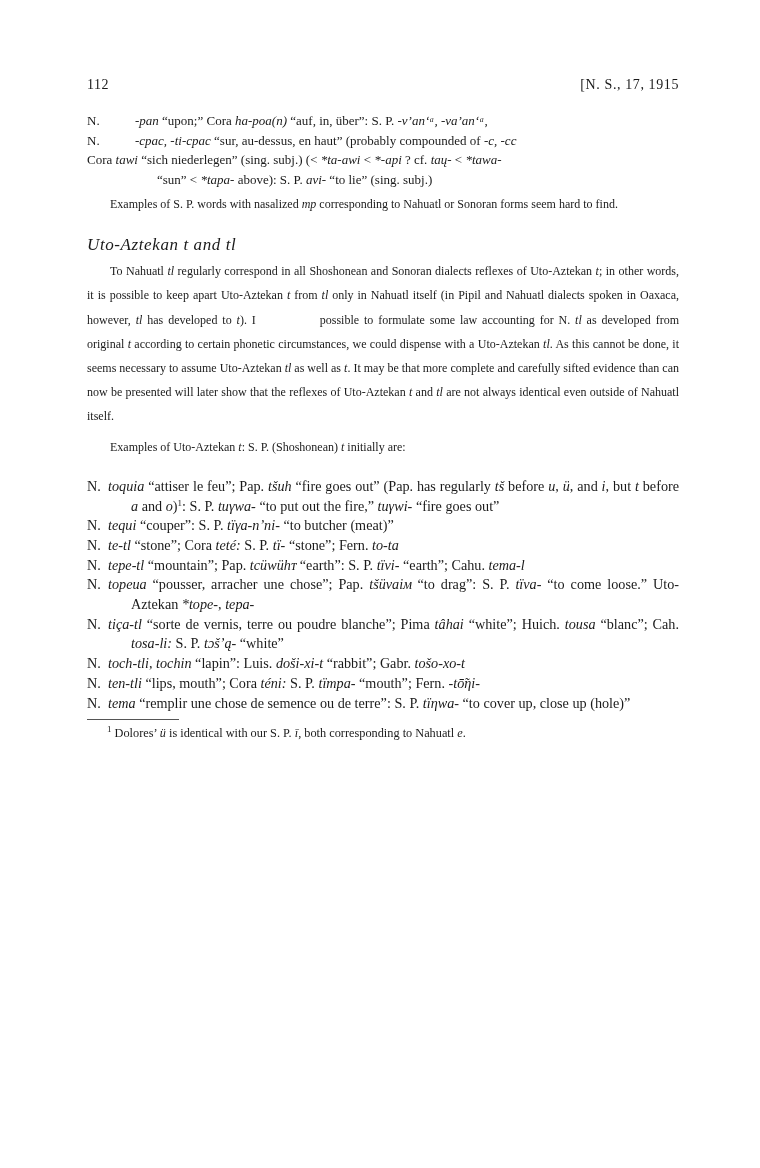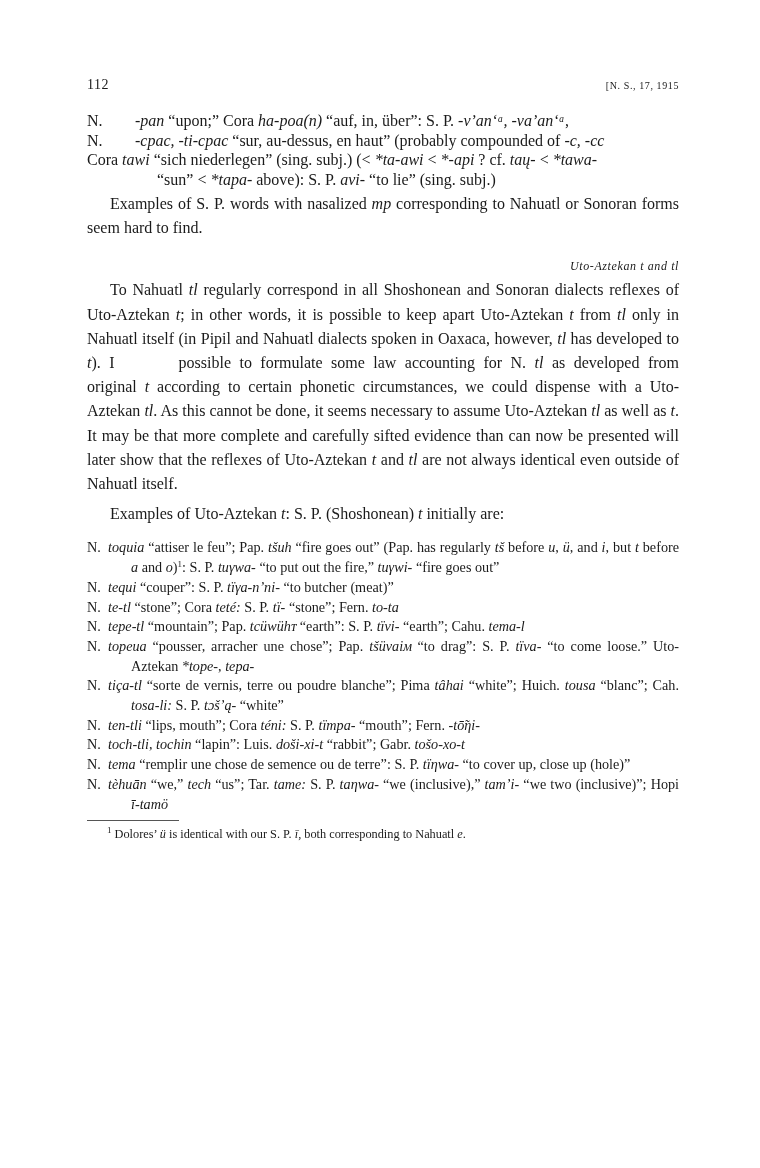--- a/index.html
+++ b/index.html
@@ -28,52 +28,52 @@
     font-size: 14px;
     letter-spacing: 0.5px;
     height: 22px;
   }
   .running-head .journal {
     font-style: italic;
     letter-spacing: 1.2px;
     font-size: 14.5px;
   }
   .running-head .folio { font-size: 14px; }
-  .running-head .issue { font-size: 10px; letter-spacing: 0.6px; }
+  .running-head .issue { font-size: 14px; letter-spacing: 0.6px; }
   .entries-small {
     margin-top: 12px;
-    font-size: 16px;
+    font-size: 13px;
     line-height: 19.5px;
   }
   .entry-hang {
     padding-left: 48px;
     text-indent: -48px;
   }
   .cont {
     padding-left: 48px;
   }
   .p-large {
-    font-size: 16px;
+    font-size: 12px;
     line-height: 24.2px;
     text-align: justify;
     margin: 0;
   }
   .p-large.indent { text-indent: 23px; }
   .section-head {
-    text-align: right;
+    text-align: left;
     font-style: italic;
-    font-size: 12px;
+    font-size: 17px;
     letter-spacing: 0.6px;
     margin: 19px 0 4px 0;
   }
   i { font-style: italic; }
   .examples {
     font-size: 14.2px;
     line-height: 19.7px;
-    margin-top: 12px;
+    margin-top: 18px;
   }
   .ex {
     padding-left: 44px;
     text-indent: -44px;
     text-align: justify;
   }
   .ex .n { display: inline-block; width: 21px; text-indent: 0; }
   .footnote-rule {
     width: 92px;
     border-top: 1px solid #555;
@@ -117,22 +117,21 @@
 
   <p class="p-large indent" style="margin-top:6px"><span>Examples of Uto-Aztekan </span><i>t</i><span>: S. P. (Shoshonean) </span><i>t</i><span> initially are:</span></p>
 
   <div class="examples" id="examples">
       <div class="ex"><span class="n">N.</span><i>toquia</i><span> “attiser le feu”;  Pap. </span><i>tšuh</i><span> “fire goes out” (Pap. has regularly </span><i>tš</i><span> before </span><i>u</i><span>, </span><i>ü</i><span>, and </span><i>i</i><span>, but </span><i>t</i><span> before </span><i>a</i><span> and </span><i>o</i><span>)</span><sup>1</sup><span>:  S. P. </span><i>tuγwa-</i><span> “to put out the fire,” </span><i>tuγwi-</i><span> “fire goes out”</span></div>
       <div class="ex"><span class="n">N.</span><i>tequi</i><span> “couper”:  S. P. </span><i>tïγa-n’ni-</i><span> “to butcher (meat)”</span></div>
       <div class="ex"><span class="n">N.</span><i>te-tl</i><span> “stone”;  Cora </span><i>teté:</i><span>  S. P. </span><i>tï-</i><span> “stone”;  Fern. </span><i>to-ta</i></div>
       <div class="ex"><span class="n">N.</span><i>tepe-tl</i><span> “mountain”;  Pap. </span><i>tcüwühᴛ</i><span> “earth”:  S. P. </span><i>tïvi-</i><span> “earth”; Cahu. </span><i>tema-l</i></div>
       <div class="ex"><span class="n">N.</span><i>topeua</i><span> “pousser, arracher une chose”;  Pap. </span><i>tšüvaiᴍ</i><span> “to drag”:  S. P. </span><i>tïva-</i><span> “to come loose.”   Uto-Aztekan </span><i>*tope-</i><span>, </span><i>tepa-</i></div>
       <div class="ex"><span class="n">N.</span><i>tiça-tl</i><span> “sorte de vernis, terre ou poudre blanche”;  Pima </span><i>tâhai</i><span> “white”; Huich. </span><i>tousa</i><span> “blanc”;  Cah. </span><i>tosa-li:</i><span>  S. P. </span><i>tɔš’ą-</i><span> “white”</span></div>
+      <div class="ex"><span class="n">N.</span><i>toch-tli</i><span>, </span><i>tochin</i><span> “lapin”:  Luis. </span><i>doši-xi-t</i><span> “rabbit”;  Gabr. </span><i>tošo-xo-t</i></div>
       <div class="ex"><span class="n">N.</span><i>ten-tli</i><span> “lips, mouth”;  Cora </span><i>téni:</i><span>  S. P. </span><i>tïmpa-</i><span> “mouth”;  Fern. </span><i>-tō̃ηi-</i></div>
-      <div class="ex"><span class="n">N.</span><i>toch-tli</i><span>, </span><i>tochin</i><span> “lapin”:  Luis. </span><i>doši-xi-t</i><span> “rabbit”;  Gabr. </span><i>tošo-xo-t</i></div>
       <div class="ex"><span class="n">N.</span><i>tema</i><span> “remplir une chose de semence ou de terre”:  S. P. </span><i>tïηwa-</i><span> “to cover up, close up (hole)”</span></div>
-      <div class="ex"><span class="n">N.</span><i>tèhuān</i><span> “we,” </span><i>tech</i><span> “us”;  Tar. </span><i>tame:</i><span>  S. P. </span><i>taηwa-</i><span> “we (inclusive),” </span><i>tam’i-</i><span> “we two (inclusive)”;  Hopi </span><i>ī-tamö</i></div>
     </div>
 
   <div class="footnote-rule"></div>
   <div class="footnote"><sup>1</sup><span> Dolores’ </span><i>ü</i><span> is identical with our S. P. </span><i>ī</i><span>, both corresponding to Nahuatl </span><i>e</i><span>.</span></div>
 
 </div>
 
 </body></html>

